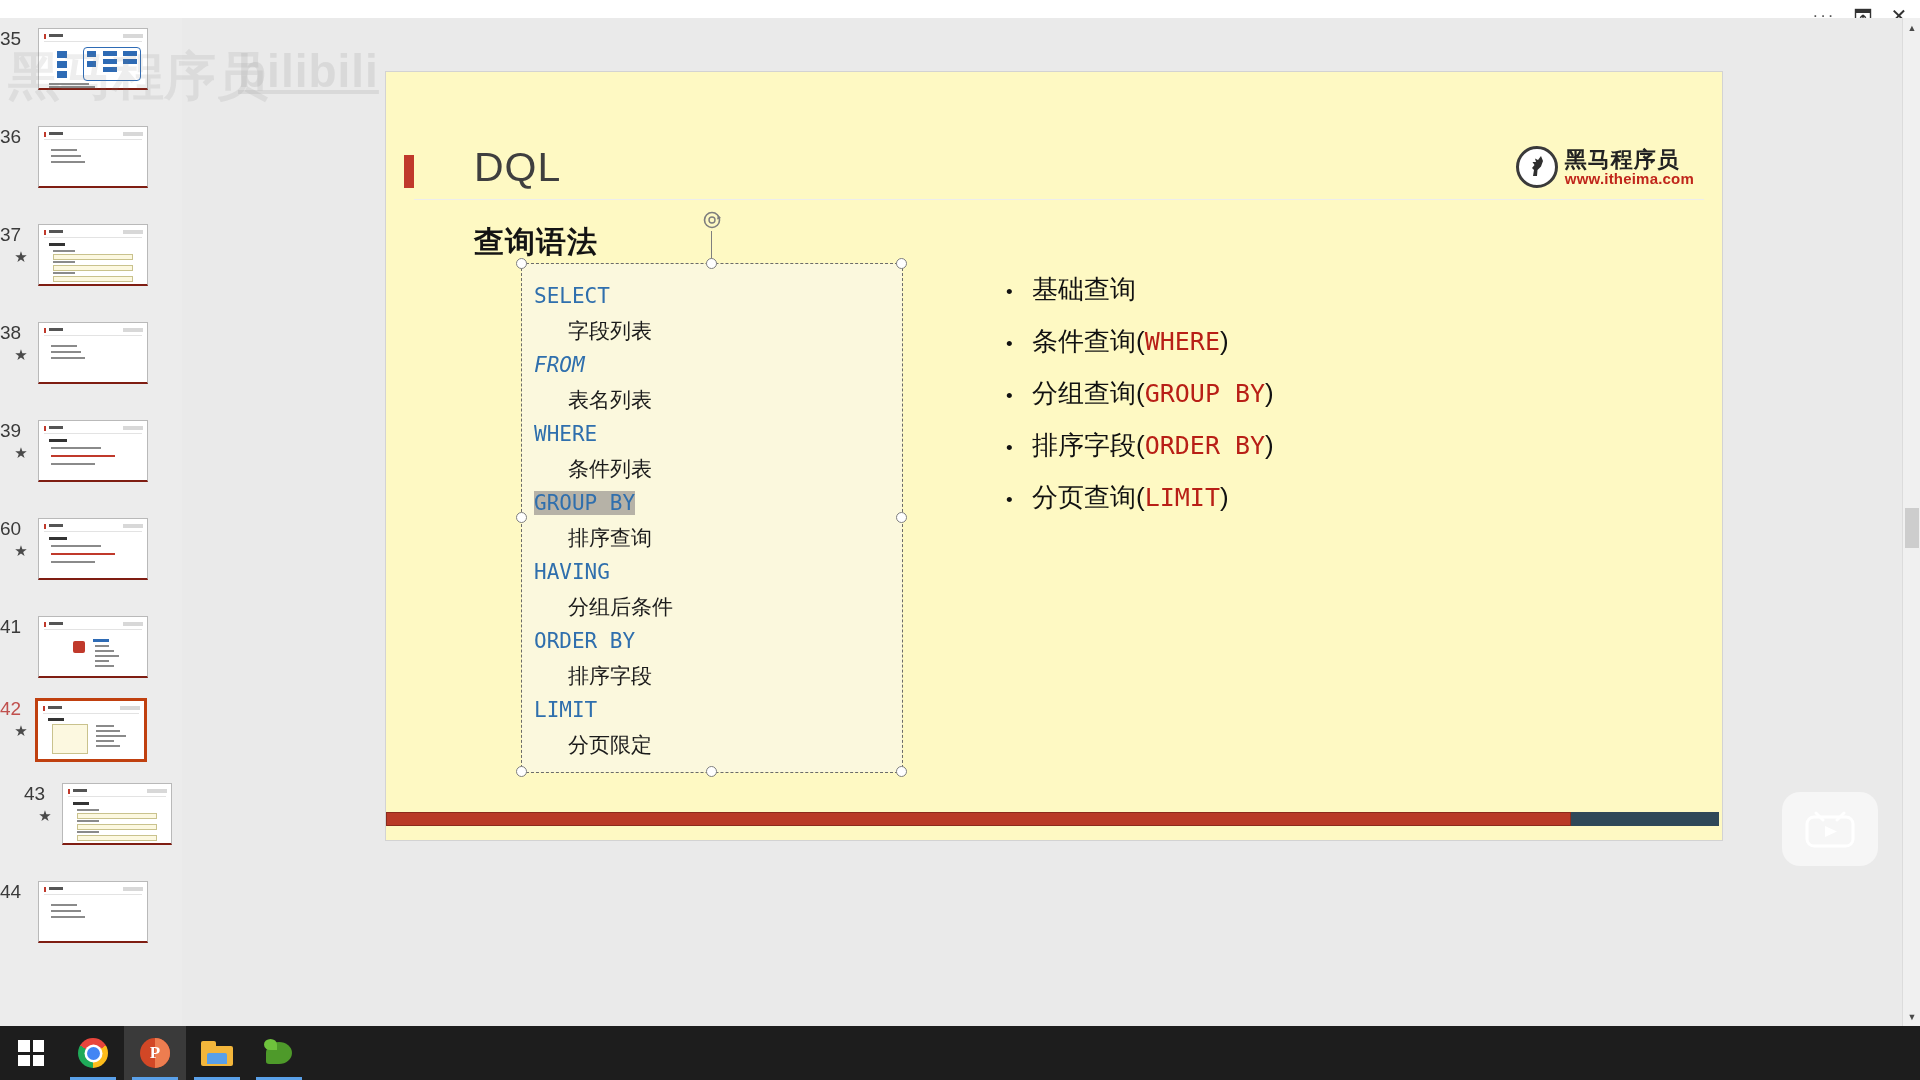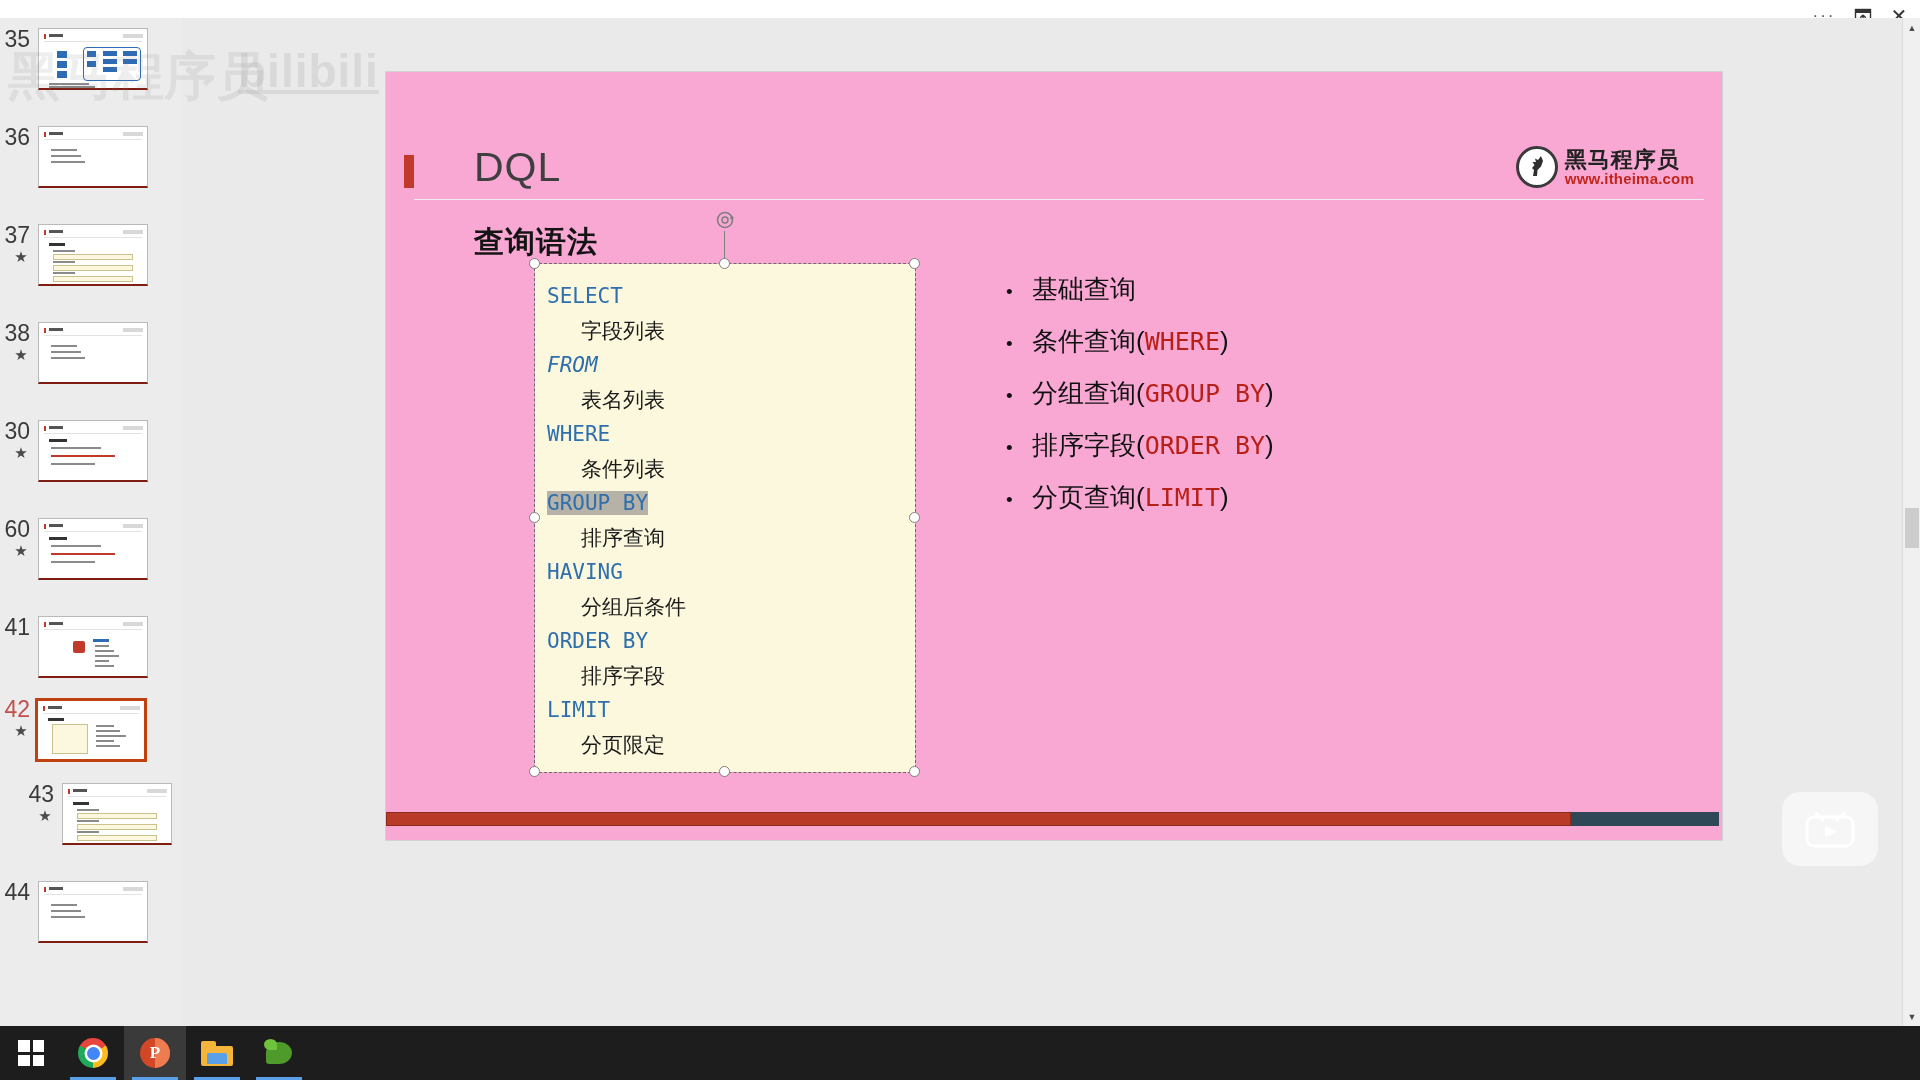--- a/index.html
+++ b/index.html
@@ -29,22 +29,22 @@
   
   .slidepanel {
     position: absolute; left: 0; top: 18px; width: 182px; height: 1008px;
     background: #ececec; overflow: hidden;
   }
   .thumb-row {
     position: absolute; left: 0; width: 182px; height: 100px;
     display: flex; align-items: flex-start;
   }
   .thumb-num {
-    width: 34px; text-align: right; padding-right: 4px;
-    font-size: 23px; color: #3a3a3a; line-height: 22px;
+    width: 34px; padding-right: 4px;
+    font-size: 19px; color: #3a3a3a; line-height: 22px;
     font-family: "Liberation Sans", sans-serif;
   }
   .thumb-num.sel { color: #c0504d; }
   .thumb-star {
     position: absolute; left: 10px; top: 24px;
     width: 22px; text-align: center; font-size: 15px; color: #4a4a4a;
   }
   .thumb-box {
     position: absolute; left: 38px; top: 0;
     width: 110px; height: 62px;
@@ -85,21 +85,21 @@
   }
 
   
   .editor-bg {
     position: absolute; left: 182px; top: 18px;
     width: 1738px; height: 1008px; background: #eaeaea;
   }
   .slide {
     position: absolute; left: 204px; top: 54px;
     width: 1336px; height: 768px;
-    background: #f9a8d4;
+    background: #fef9c3;
     box-shadow: 0 0 0 1px #d3d3d3;
   }
   .slide-redbar {
     position: absolute; left: 0; bottom: 14px; width: 1448px; height: 14px;
   }
   .redbar-main {
     position: absolute; left: 0; top: 0; width: 1185px; height: 14px;
     background: #b93a27; border: 1px solid #8c2b1c;
   }
   .redbar-dark {
@@ -135,21 +135,21 @@
   .logo-cn { font-size: 22px; font-weight: bold; color: #222; letter-spacing: 1px; }
   .logo-url { font-size: 15px; font-weight: bold; color: #c0261b; letter-spacing: 0.2px; }
 
   .section-head {
     position: absolute; left: 88px; top: 150px;
     font-size: 30px; font-weight: bold; color: #141414;
     letter-spacing: 1px;
   }
 
   
-  .codebox-wrap { position: absolute; left: 149px; top: 192px; width: 380px; height: 508px; }
+  .codebox-wrap { position: absolute; left: 136px; top: 192px; width: 380px; height: 508px; }
   .codebox {
     position: absolute; left: 0; top: 0; width: 100%; height: 100%;
     background: #fbf8dd;
     outline: 1px dashed #6b6b6b;
   }
   .code-line {
     position: absolute; left: 0; white-space: pre;
     font-family: "DejaVu Sans Mono", "Liberation Mono", monospace;
     font-size: 21px; line-height: 24px;
   }
@@ -330,21 +330,21 @@
             <div class="mini-bar"></div>
             <div class="mini-title" style="width:14px"></div>
             <div class="mini-logo"></div>
             <div class="mini-hr"></div>
             <div class="mini-line" style="left:12px;top:22px;width:26px"></div>
             <div class="mini-line" style="left:12px;top:28px;width:30px"></div>
             <div class="mini-line" style="left:12px;top:34px;width:34px"></div>
           </div>
         </div>
         <div class="thumb-row" style="top: 402px;">
-          <div class="thumb-num">30</div>
+          <div class="thumb-num">39</div>
           <div class="thumb-star">★</div>
           <div class="thumb-box">
             <div class="mini-bar"></div>
             <div class="mini-title" style="width:14px"></div>
             <div class="mini-logo"></div>
             <div class="mini-hr"></div>
             <div class="mini-line" style="left:10px;top:18px;width:18px;height:2.5px;background:#333"></div>
             <div class="mini-line" style="left:12px;top:26px;width:50px"></div>
             <div class="mini-line" style="left:12px;top:34px;width:64px;background:#c0392b"></div>
             <div class="mini-line" style="left:12px;top:42px;width:44px"></div>

